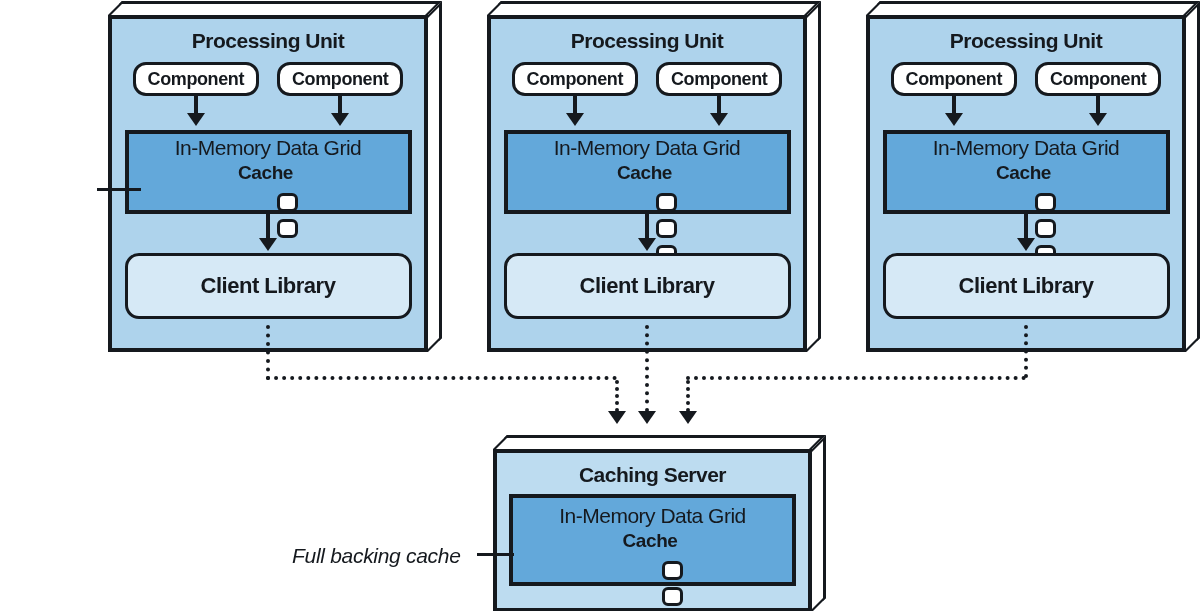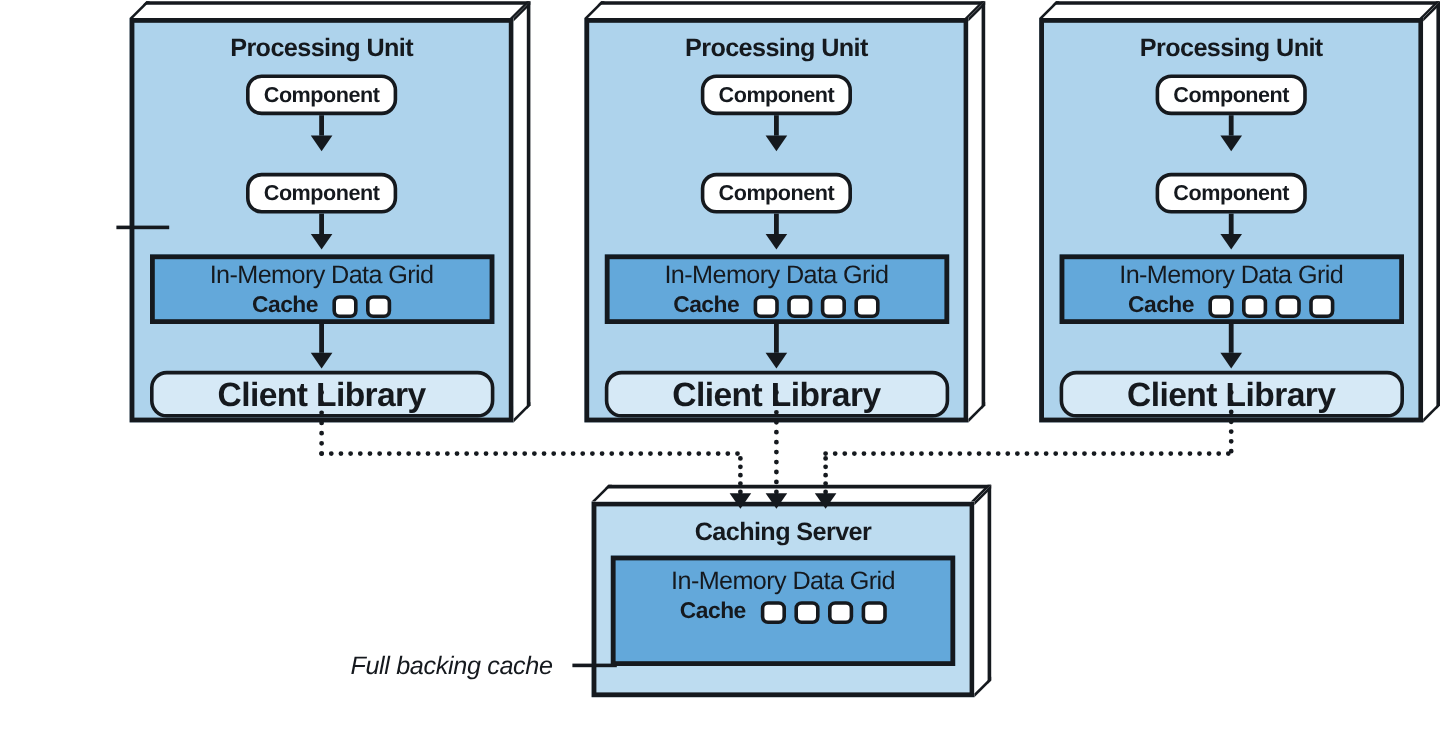--- a/index.html
+++ b/index.html
@@ -14,50 +14,50 @@
   
   .box3d{position:absolute;border:4px solid var(--outline);}
   .face-top{position:absolute;left:-4px;top:-18px;width:calc(100% + 8px);height:14px;
     background:var(--face-fill);border:3px solid var(--outline);border-bottom:none;
     transform:skewX(-45deg);transform-origin:0 100%;}
   .face-right{position:absolute;right:-18px;top:-4px;width:14px;height:calc(100% + 8px);
     background:var(--face-fill);border:3px solid var(--outline);border-left:none;
     transform:skewY(-45deg);transform-origin:0 0;}
 
   .unit{width:320px;height:337px;top:15px;background:var(--unit-fill);}
-  .server{left:493px;top:418px;width:319px;height:163px;background:var(--server-fill);}
+  .server{left:493px;top:449px;width:319px;height:163px;background:var(--server-fill);}
 
   .inner{position:relative;width:100%;height:100%;display:flex;flex-direction:column;align-items:center;}
 
   .big-title{margin-top:10px;font-size:21px;font-weight:700;letter-spacing:-0.5px;white-space:nowrap;}
 
-  .comp-row{display:flex;gap:18px;margin-top:9px;flex-direction:column;}
+  .comp-row{display:flex;gap:18px;margin-top:9px;}
   .comp-col{display:flex;flex-direction:column;align-items:center;}
   .component{background:#fff;border:3px solid var(--outline);border-radius:13px;
     padding:2px 12px;font-size:18px;font-weight:700;letter-spacing:-0.4px;white-space:nowrap;height:34px;
     display:flex;align-items:center;}
 
   .v-arrow{display:flex;flex-direction:column;align-items:center;}
   .v-arrow .shaft{width:4px;background:var(--outline);}
   .tri{width:0;height:0;border-left:9px solid transparent;border-right:9px solid transparent;
     border-top:13px solid var(--outline);}
 
   .imdg{width:287px;background:var(--grid-fill);border:4px solid var(--outline);
     display:flex;flex-direction:column;align-items:center;}
   .unit .imdg{height:84px;margin-top:4px;}
   .server .imdg{height:92px;margin-top:7px;}
   .imdg-title{margin-top:2px;font-size:21px;font-weight:400;letter-spacing:-0.5px;white-space:nowrap;}
   .server .imdg-title{margin-top:6px;}
-  .cache-row{display:flex;align-items:flex-start;gap:7px;margin-top:2px;}
+  .cache-row{display:flex;align-items:flex-end;gap:7px;margin-top:2px;flex-direction:column;}
   .cache-label{font-size:19px;font-weight:700;letter-spacing:-0.4px;margin-right:5px;}
   .cache-slot{width:21px;height:19px;background:#fff;border:3px solid var(--outline);border-radius:6px;}
 
   .client{width:287px;height:66px;margin-top:2px;background:var(--client-fill);
     border:3px solid var(--outline);border-radius:14px;display:flex;align-items:center;justify-content:center;
-    font-size:28px;font-weight:700;letter-spacing:-0.5px;}
+    font-size:22px;font-weight:700;letter-spacing:-0.5px;}
 
   
   .dot-v{position:absolute;width:0;border-left:4px dotted var(--outline);z-index:5;}
   .dot-h{position:absolute;height:0;border-top:4px dotted var(--outline);z-index:5;}
   .head{position:absolute;z-index:6;}
 
   
   .ann{position:absolute;font-style:italic;font-size:21px;line-height:27px;letter-spacing:-0.3px;z-index:7;}
   .ann-left{left:2px;top:176px;width:140px;text-align:left;}
   .ann-right{left:292px;top:544px;width:187px;text-align:left;line-height:24px;}

